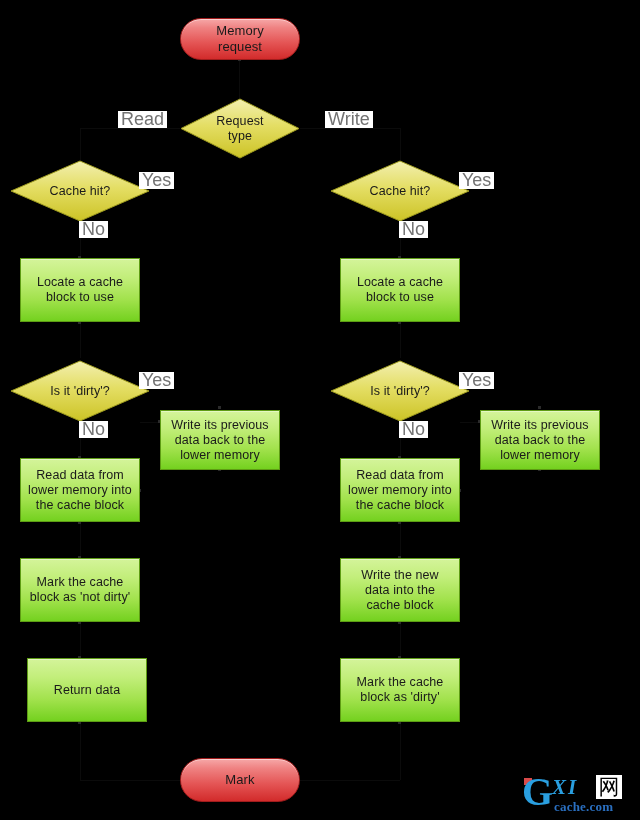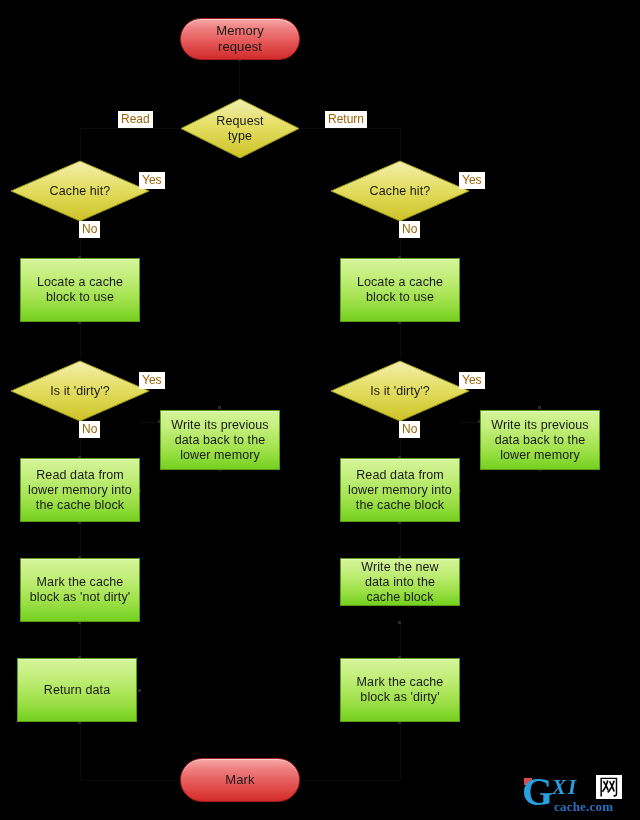--- a/index.html
+++ b/index.html
@@ -66,22 +66,22 @@
     height: 100%;
   }
   .decision .txt {
     position: relative;
     z-index: 2;
   }
   
   .edge-label {
     position: absolute;
     background: #ffffff;
-    color: #a16207;
-    font-size: 12px;
+    color: #737373;
+    font-size: 18px;
     line-height: 14px;
     padding: 1px 3px 2px 3px;
     box-sizing: border-box;
     white-space: nowrap;
   }
   
   .conn {
     position: absolute;
     background: #0b0b0b;
   }
@@ -220,21 +220,21 @@
           <stop offset="1" stop-color="#ccc326"></stop>
         </linearGradient>
       </defs>
       <polygon points="60,1 119,30.5 60,60 1,30.5" fill="url(#dg1)" stroke="#9d9a1e" stroke-width="1"></polygon>
     </svg>
     <span class="txt">Request
 type</span>
   </div>
 
   <div class="edge-label" style="left:118px; top:111px;">Read</div>
-  <div class="edge-label" style="left:325px; top:111px;">Return</div>
+  <div class="edge-label" style="left:325px; top:111px;">Write</div>
 
   <div class="node decision" style="left:10px; top:160px; width:140px; height:62px;">
     <svg viewBox="0 0 140 62" preserveAspectRatio="none">
       <defs>
         <linearGradient id="dg2" x1="0" y1="0" x2="0" y2="1">
           <stop offset="0" stop-color="#f2efb0"></stop>
           <stop offset="0.45" stop-color="#e4de64"></stop>
           <stop offset="1" stop-color="#ccc326"></stop>
         </linearGradient>
       </defs>
@@ -321,27 +321,27 @@
   <div class="node process" style="left:340px; top:458px; width:120px; height:64px;">
     <span class="txt">Read data from
 lower memory into
 the cache block</span>
   </div>
 
   <div class="node process" style="left:20px; top:558px; width:120px; height:64px;">
     <span class="txt">Mark the cache
 block as 'not dirty'</span>
   </div>
-  <div class="node process" style="left:340px; top:558px; width:120px; height:48px;">
+  <div class="node process" style="left:340px; top:558px; width:120px; height:64px;">
     <span class="txt">Write the new
 data into the
 cache block</span>
   </div>
 
-  <div class="node process" style="left:17px; top:658px; width:120px; height:64px;">
+  <div class="node process" style="left:27px; top:658px; width:120px; height:64px;">
     <span class="txt">Return data</span>
   </div>
   <div class="node process" style="left:340px; top:658px; width:120px; height:64px;">
     <span class="txt">Mark the cache
 block as 'dirty'</span>
   </div>
 
   <div class="node terminator" style="left:180px; top:758px; width:120px; height:44px;">
     <span class="txt">Mark</span>
   </div>

